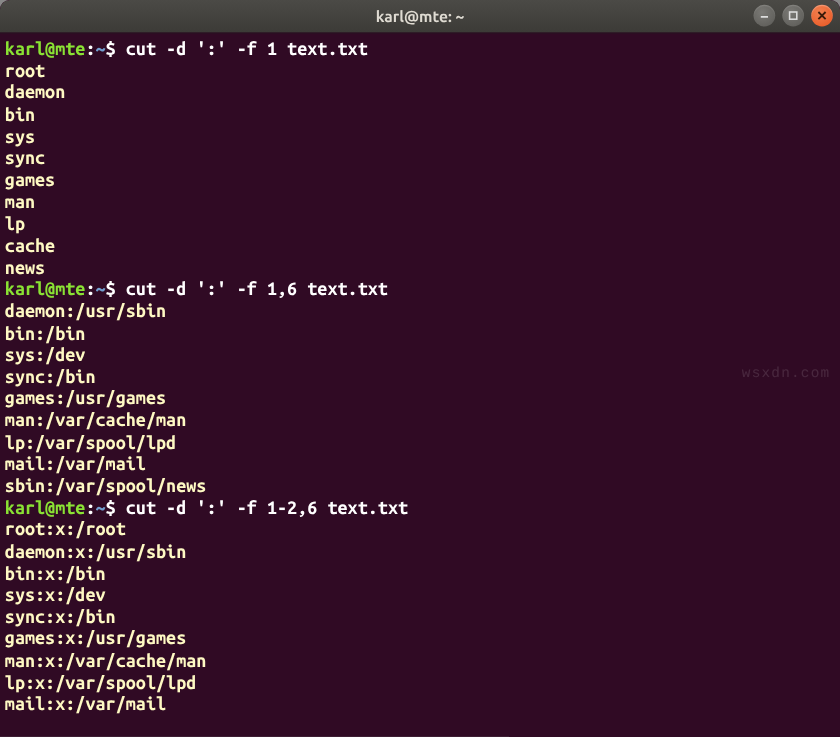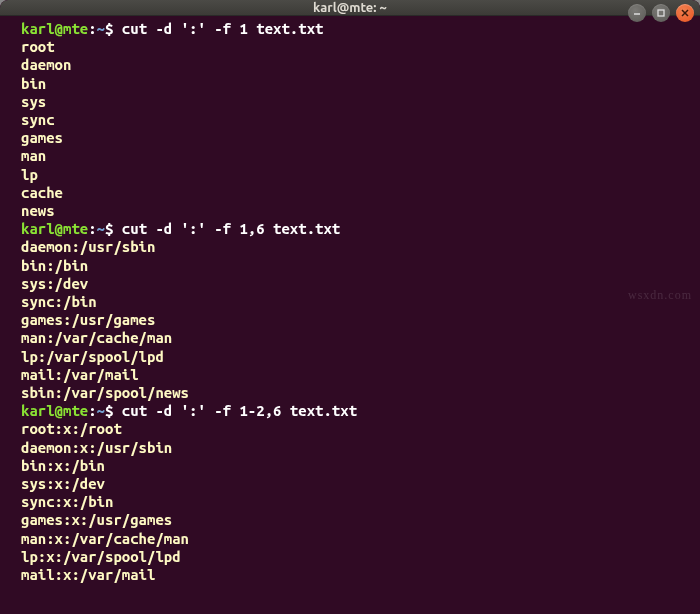--- a/index.html
+++ b/index.html
@@ -17,24 +17,24 @@
     .window {
       width: 700px;
       height: 614px;
       background: #2c001e;
       border-radius: 8px 8px 0 0;
       overflow: hidden;
       display: flex;
       flex-direction: column;
     }
     .titlebar {
-      height: 16px;
+      height: 28px;
       background: linear-gradient(to bottom, #4b4a46, #3c3b37);
       display: flex;
-      align-items: flex-start;
+      align-items: center;
       justify-content: center;
       position: relative;
       border-radius: 8px 8px 0 0;
       border-bottom: 1px solid #2a2a28;
     }
     .title {
       color: #dfdbd2;
       font-family: "Ubuntu", "Segoe UI", sans-serif;
       font-size: 13px;
       font-weight: bold;
@@ -81,21 +81,20 @@
       background: #300a24;
       padding: 4px 4px;
       font-size: 15px;
       line-height: 18.2px;
       color: #ffffff;
       overflow: hidden;
       font-weight: bold;
     }
     .line {
       white-space: pre;
-      margin-left: 17px;
     }
     .prompt-user {
       color: #8ae234;
       font-weight: bold;
     }
     .prompt-colon {
       color: #ffffff;
       font-weight: bold;
     }
     .prompt-path {
@@ -108,23 +107,23 @@
     }
     .cmd {
       color: #ffffff;
     }
     .out {
       color: #fef9c3;
     }
     .watermark {
       position: absolute;
       right: 8px;
-      top: 288px;
+      top: 304px;
       color: rgba(255,255,255,0.12);
-      font-family: Liberation Serif, serif;
+      font-family: Liberation Mono, monospace;
       font-size: 12px;
       letter-spacing: 1px;
       pointer-events: none;
     }
   </style>
 </head>
 <body>
 
 <div class="window">
   <div class="titlebar">

